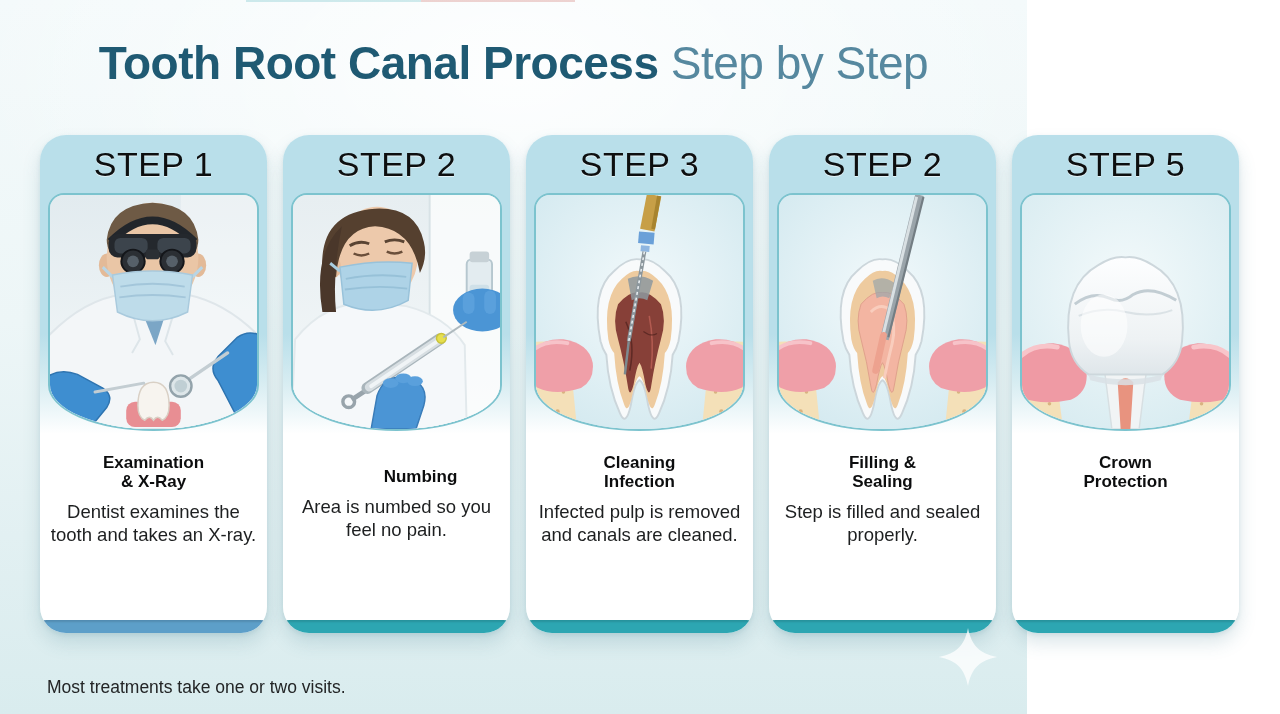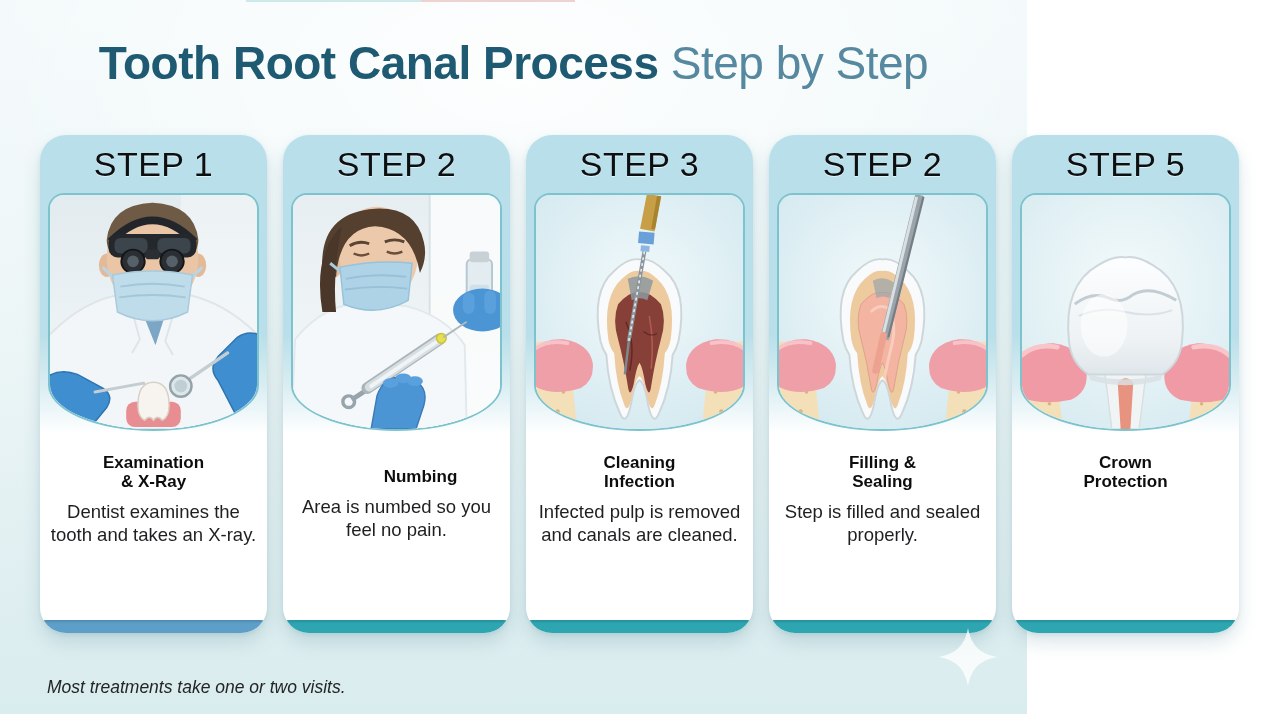--- a/index.html
+++ b/index.html
@@ -56,21 +56,21 @@
     margin:10px 10px 0; text-align:center;
     font-size:18.5px; line-height:1.24; color:#1d1f20;
   }
   .card-bar {
     position:absolute; bottom:0; left:0; width:100%; height:13px;
     border-radius:10px 10px 24px 24px / 6px 6px 14px 14px;
     box-shadow:inset 0 2px 2px rgba(0,0,0,.12);
   }
   .footer-note {
     position:absolute; left:47px; bottom:16px;
-    font-size:17.5px; color:#232526;font-style:italic;
+    font-size:17.5px; color:#232526;
   }
   .sparkle { position:absolute; right:28px; bottom:26px; width:62px; height:62px; opacity:.9; }
 </style>
 </head>
 <body>
 
 <div class="page">
   <div class="top-strip"></div>
 
   <h1 class="title"><span class="t-bold">Tooth Root Canal Process</span><span class="t-light"> Step by Step</span></h1>

